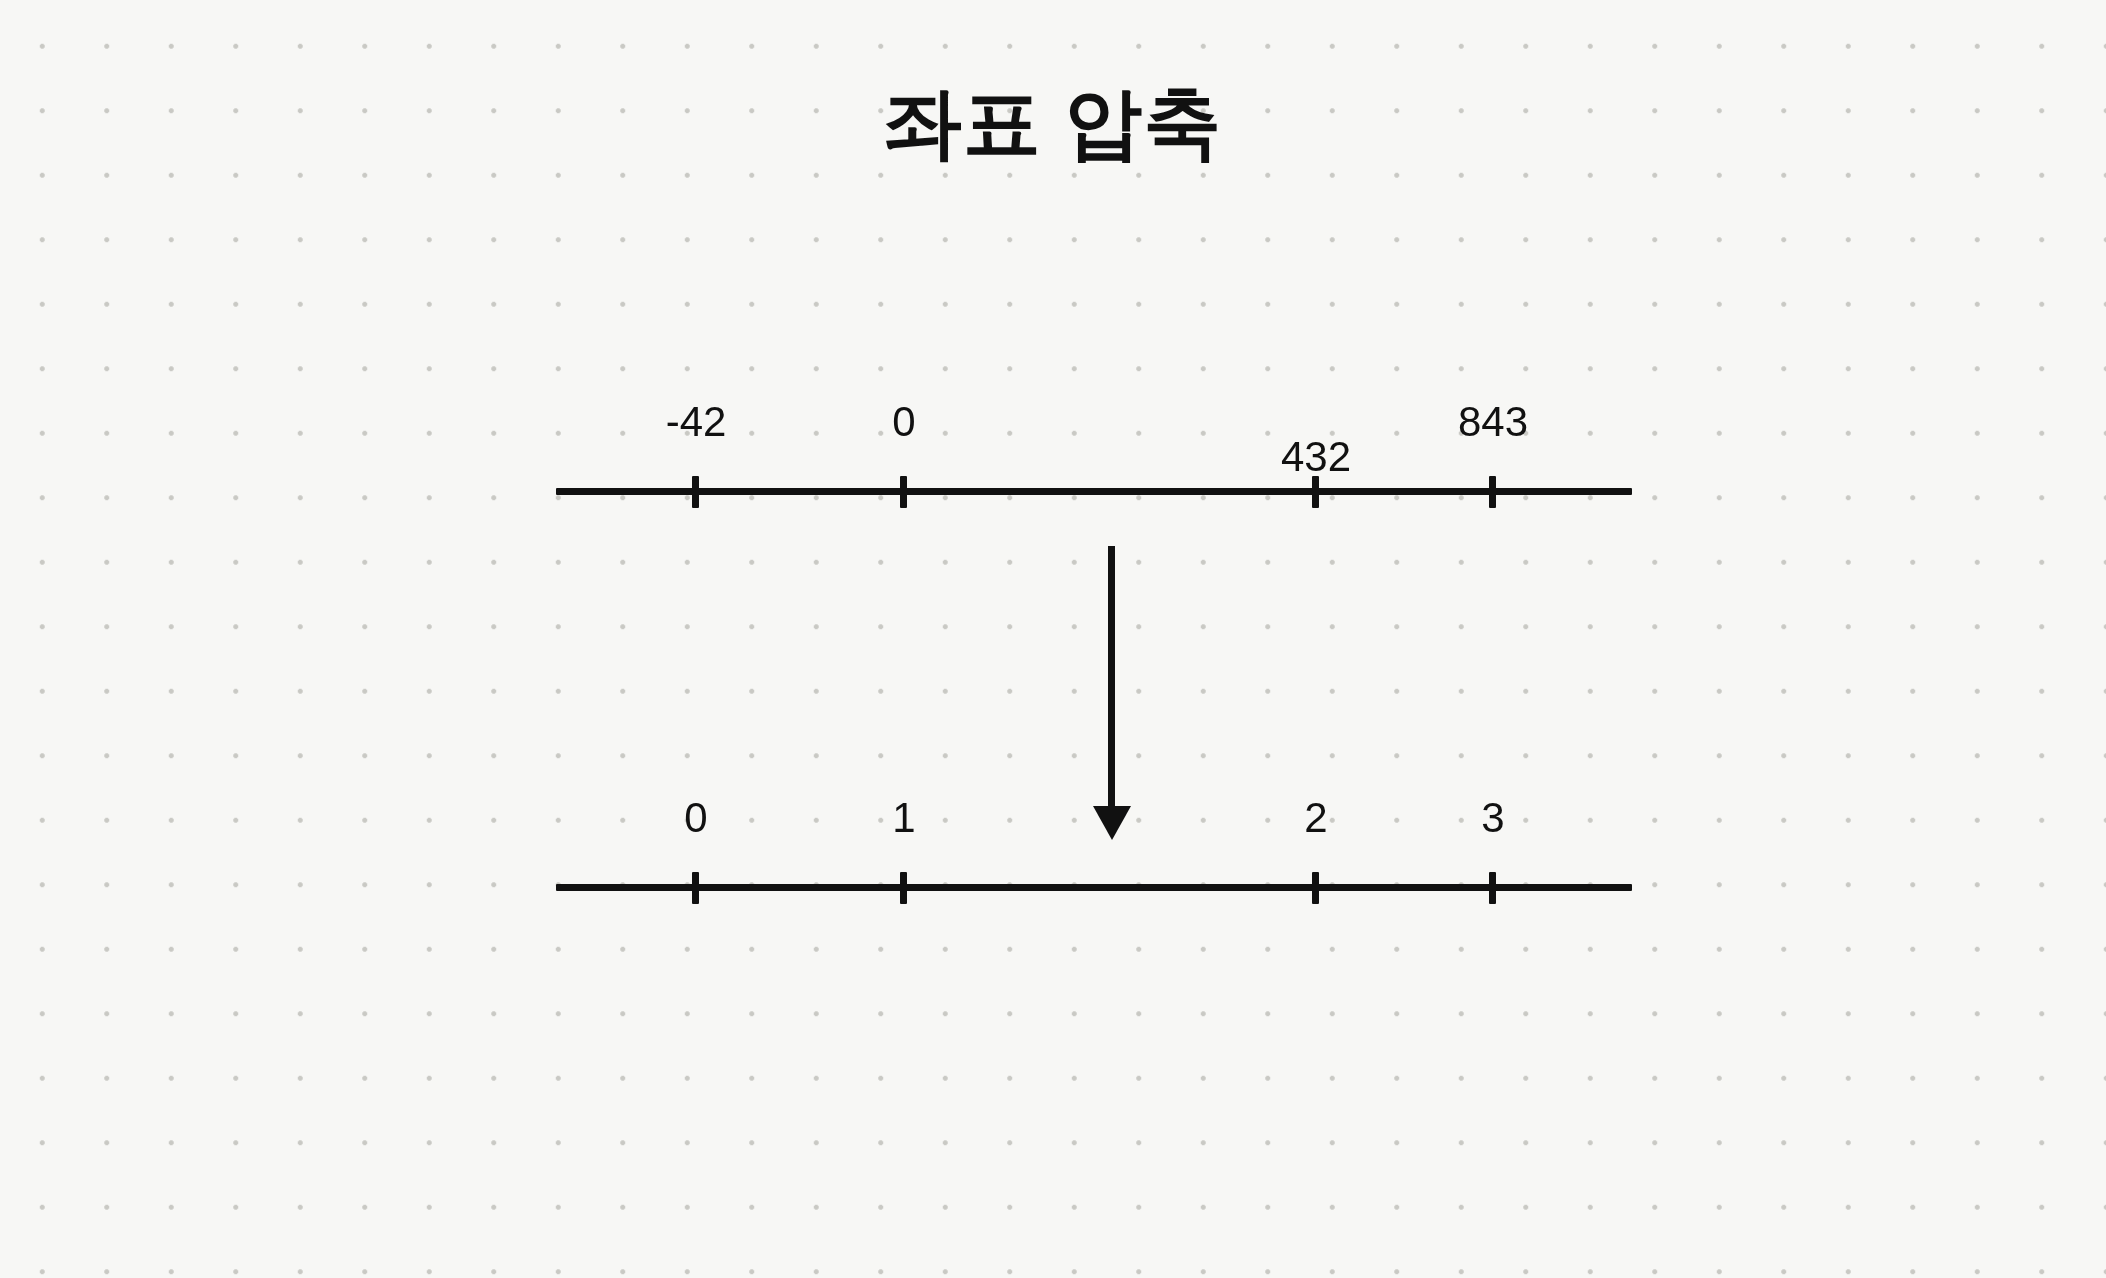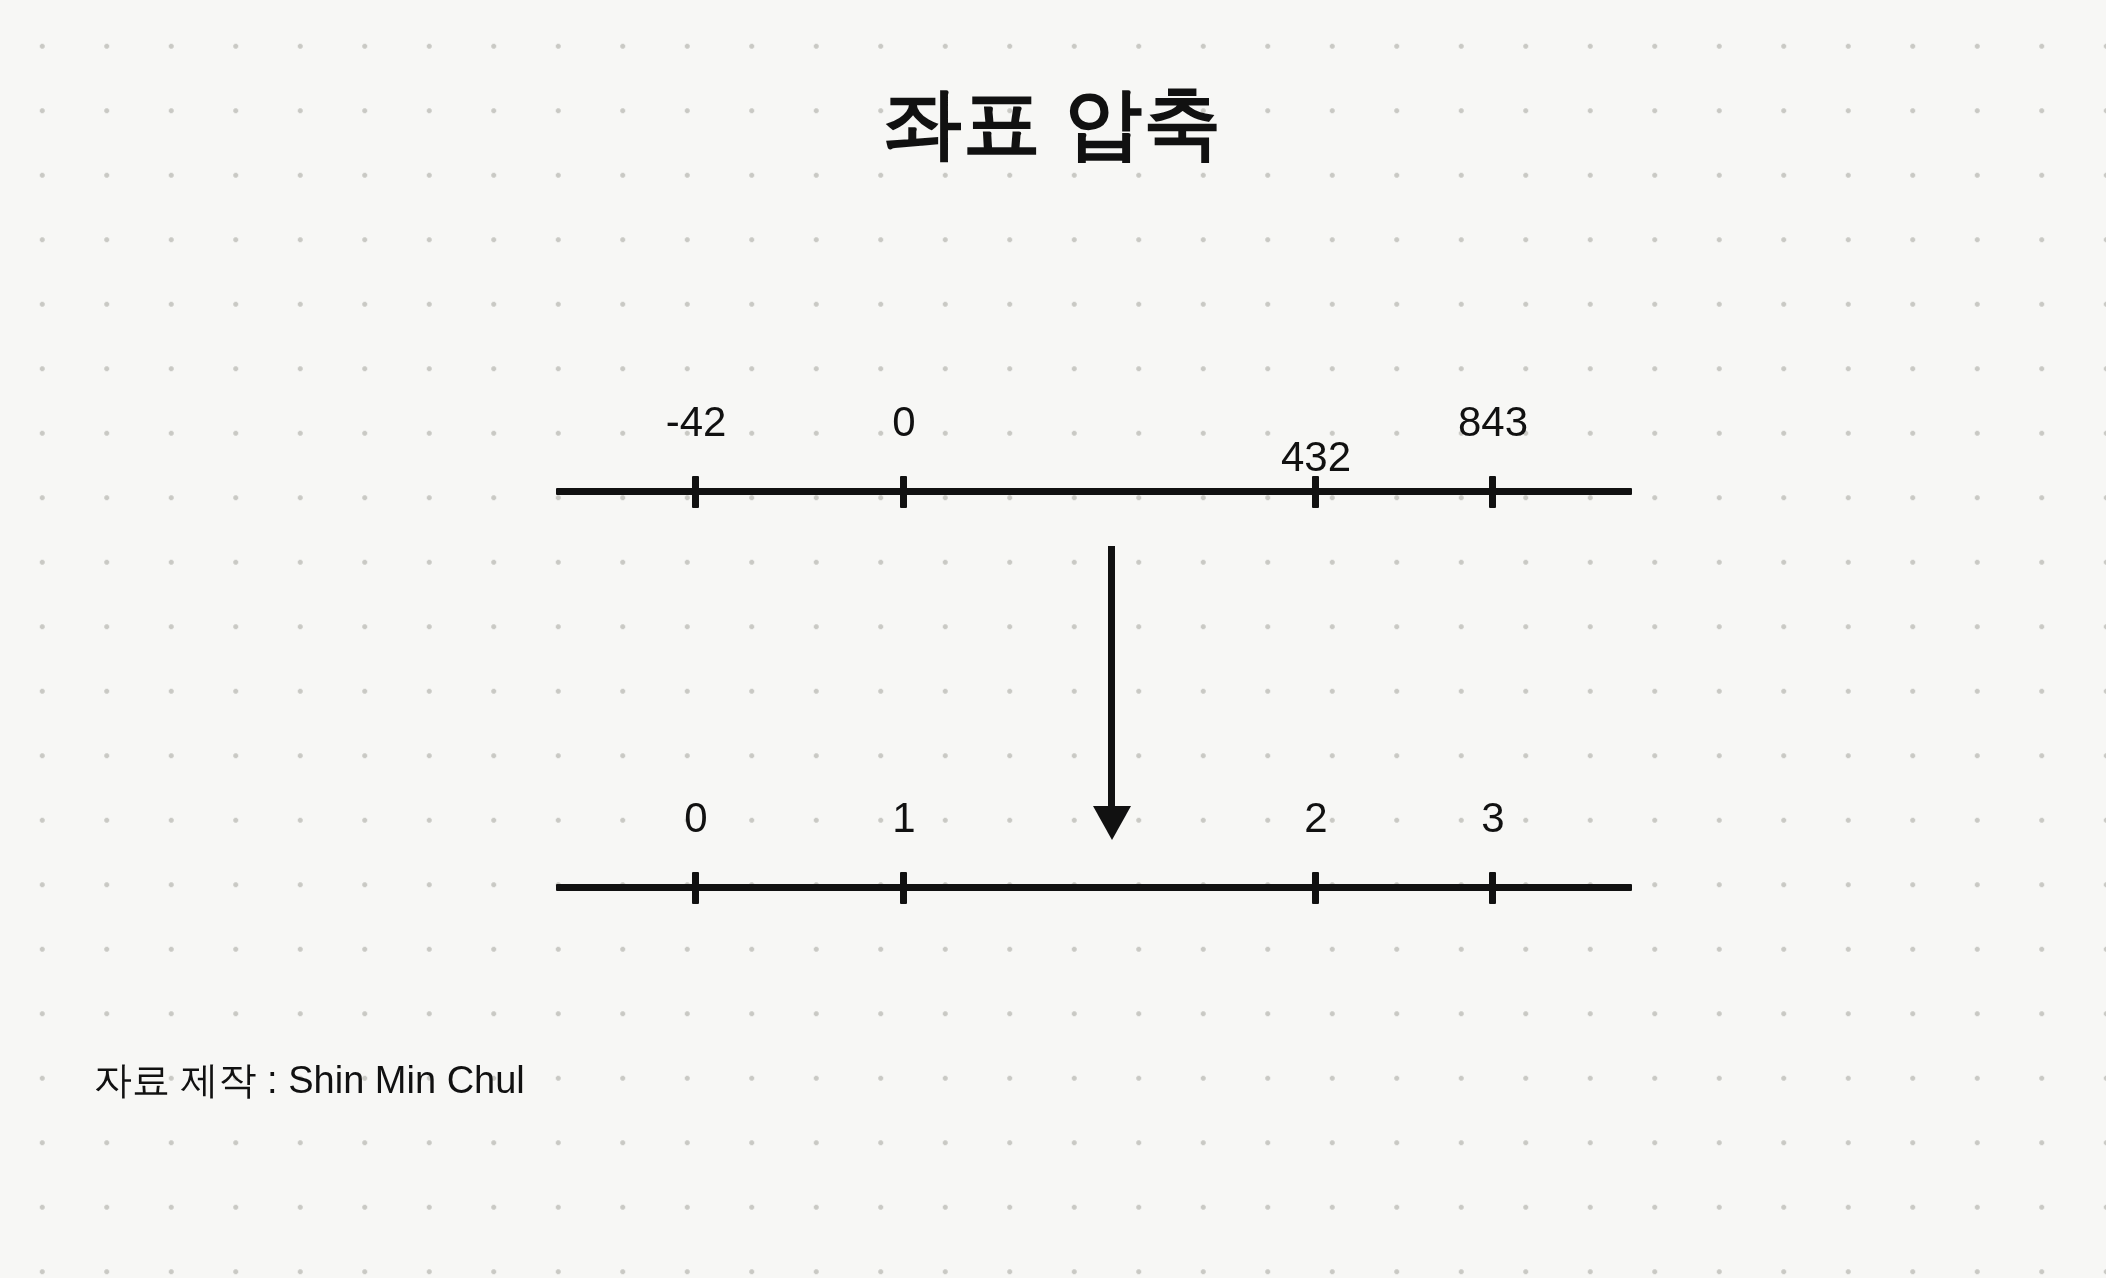--- a/index.html
+++ b/index.html
@@ -117,15 +117,14 @@
     <div class="tick" style="left:900px; top:872px;"></div>
     <div class="tick" style="left:1312px; top:872px;"></div>
     <div class="tick" style="left:1489px; top:872px;"></div>
 
     <div class="tick-label" style="left:696px; top:794px;">0</div>
     <div class="tick-label" style="left:904px; top:794px;">1</div>
     <div class="tick-label" style="left:1316px; top:794px;">2</div>
     <div class="tick-label" style="left:1493px; top:794px;">3</div>
   </div>
 
-  <div class="credit" style="left:94px; top:1055px;">자료 제작 : Shin Min Chul</div>
 
 </div>
 
 </body></html>

